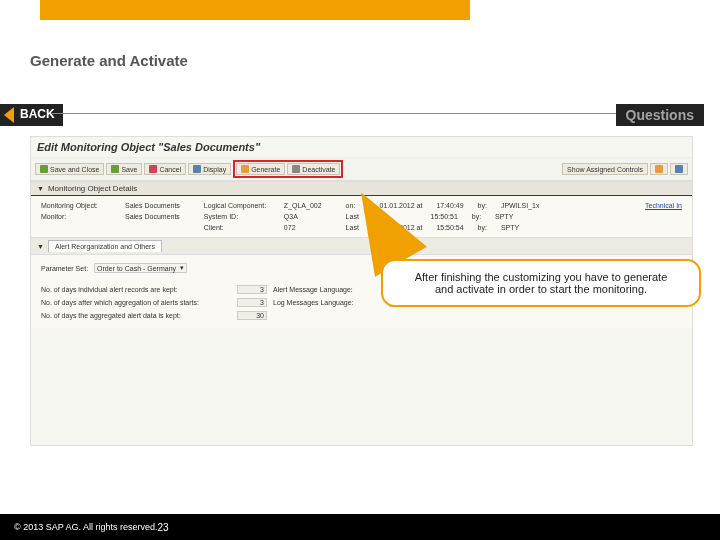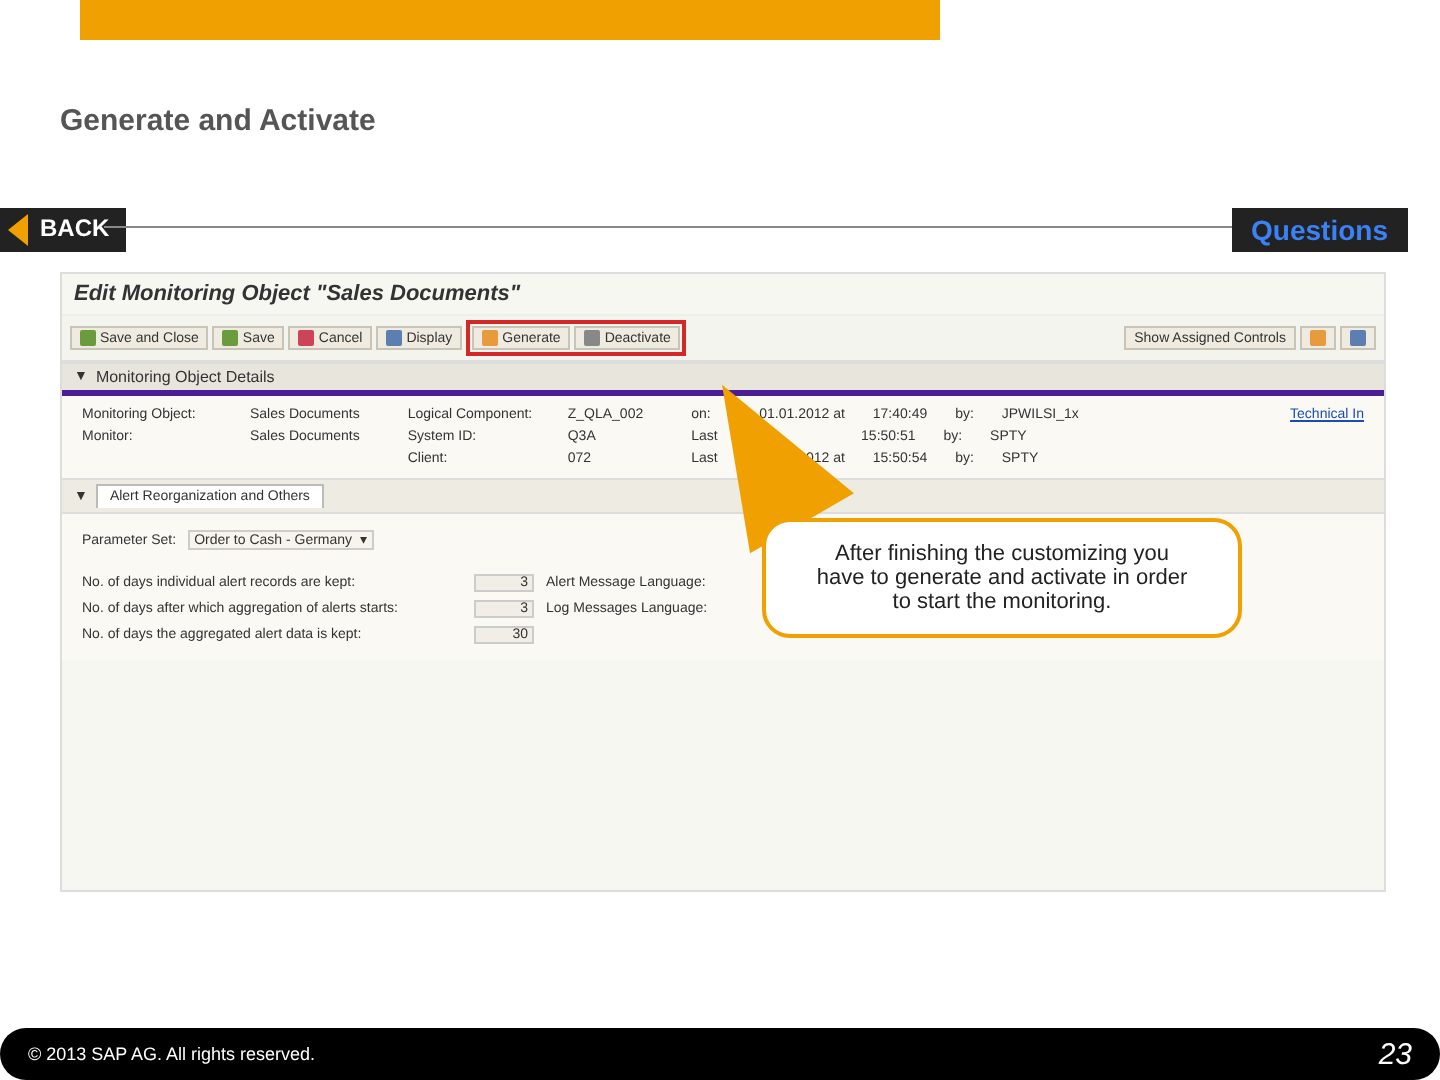--- a/index.html
+++ b/index.html
@@ -1,50 +1,50 @@
 <!DOCTYPE html>
 <html><head>
 <meta charset="utf-8">
 <style>
   * { box-sizing: border-box; margin: 0; padding: 0; }
   body { width: 720px; height: 540px; font-family: Arial, sans-serif; background: #fff; position: relative; overflow: hidden; }
   .top-bar { position: absolute; top: 0; left: 40px; width: 430px; height: 20px; background: #f0a000; }
   .slide-title { position: absolute; top: 52px; left: 30px; font-size: 15px; font-weight: bold; color: #555; }
   .back-btn { position: absolute; top: 104px; left: 0; background: #222; color: #fff; font-size: 12px; font-weight: bold; padding: 3px 8px 3px 4px; display: flex; align-items: flex-start; }
   .back-btn::before { content: ""; display: inline-block; border-top: 8px solid transparent; border-bottom: 8px solid transparent; border-right: 10px solid #f0a000; margin-right: 6px; }
-  .questions-btn { position: absolute; top: 104px; right: 16px; background: #222; color: #3b82f6; font-size: 14px; font-weight: bold; padding: 3px 10px; }
+  .questions-btn { position: absolute; top: 104px; right: 16px; background: #222; color: #a3a3a3; font-size: 14px; font-weight: bold; padding: 3px 10px; }
   .hr { position: absolute; top: 113px; left: 52px; right: 100px; height: 1px; background: #888; }
   .sap-window { position: absolute; top: 136px; left: 30px; width: 663px; height: 310px; border: 1px solid #ddd; background: #f7f7f2; font-size: 8px; color: #333; }
   .win-title { padding: 4px 6px; font-size: 11px; font-weight: bold; font-style: italic; background: #f7f7f2; border-bottom: 1px solid #eee; }
   .toolbar { display: flex; align-items: center; padding: 2px 4px; background: #f4f4ee; border-bottom: 1px solid #ddd; gap: 2px; }
   .tb-btn { display: inline-flex; align-items: center; background: #f0ebe0; border: 1px solid #c8c4b8; padding: 1px 4px; font-size: 7px; color: #333; gap: 2px; }
   .highlight-box { border: 2px solid #d32828; padding: 1px; display: inline-flex; gap: 2px; }
   .right-toolbar { margin-left: auto; display: flex; gap: 2px; }
-  .section-head { background: #e8e6dc; padding: 2px 6px; font-size: 8px; border-top: 1px solid #ddd; border-bottom: 3px solid #4c1d95; display: flex; align-items: center; gap: 4px; }
+  .section-head { background: #e8e6dc; padding: 2px 6px; font-size: 8px; border-top: 1px solid #ddd; border-bottom: 1px solid #4c1d95; display: flex; align-items: center; gap: 4px; }
   .chev { font-size: 7px; }
   .details { display: flex; padding: 6px 10px; gap: 24px; background: #faf9f4; font-size: 7px; }
   .det-col { display: flex; flex-direction: column; gap: 4px; }
   .det-row { display: flex; gap: 6px; }
   .lbl { min-width: 78px; white-space: nowrap; }
   .det-col2 .lbl { min-width: 74px; }
   .det-col3 .lbl { min-width: 28px; }
   .det-link { color: #1a4db3; text-decoration: underline; }
   .tab-row { display: flex; align-items: center; padding: 2px 6px; background: #eeece2; gap: 4px; border-top: 1px solid #ddd; border-bottom: 1px solid #ddd; }
   .tab-active { background: #fff; border: 1px solid #bbb; border-bottom: none; padding: 2px 6px; font-size: 7px; display: inline-block; }
   .params { padding: 6px 10px; background: #faf9f4; font-size: 7px; }
   .param-row { display: flex; align-items: center; gap: 6px; padding: 2px 0; }
   .param-lbl { width: 190px; white-space: nowrap; }
   .num-box { width: 30px; background: #f0eee6; border: 1px solid #ccc; padding: 0 2px; text-align: right; }
   .lang-lbl { width: 110px; }
   .lang-box { width: 50px; background: #f0eee6; border: 1px solid #ccc; padding: 0 2px; }
   .select-box { display: inline-flex; align-items: center; background: #f6f4ec; border: 1px solid #ccc; padding: 0 2px; font-size: 7px; gap: 4px; }
   .callout-arrow { position: absolute; width: 0; height: 0; border-left: 30px solid transparent; border-right: 30px solid transparent; border-bottom: 80px solid #f0a000; transform: rotate(-30deg); left: 320px; top: 50px; }
-  .callout-box { position: absolute; left: 350px; top: 122px; width: 240px; background: #fff; border: 2px solid #f0a000; border-radius: 14px; padding: 10px 22px; font-size: 11px; text-align: center; color: #222; z-index: 10; }
-  .footer { position: absolute; bottom: 0; left: 0; right: 0; height: 26px; background: #000; color: #fff; display: flex; align-items: center; justify-content: space-between; padding: 0 14px; font-size: 9px; border-radius: 13px; }
-  .pagenum { font-size: 15px; font-style: italic; }
+  .callout-box { position: absolute; left: 350px; top: 122px; width: 320px; background: #fff; border: 2px solid #f0a000; border-radius: 14px; padding: 10px 22px; font-size: 11px; text-align: center; color: #222; z-index: 10; }
+  .footer { position: absolute; bottom: 0; left: 0; right: 0; height: 26px; background: #000; color: #fff; display: flex; align-items: center; padding: 0 14px; font-size: 9px; }
+  .pagenum { font-size: 10px; }
   .i { display: inline-block; width: 8px; height: 8px; background: #888; border-radius: 1px; }
   .i.green { background: #6a9b3c; } .i.red { background: #c45; } .i.orange { background: #e89b3c; } .i.blue { background: #5a7fb0; }
 </style>
 </head>
 <body>
 
 <div class="top-bar"></div>
 <div class="slide-title">Generate and Activate</div>
 <div class="back-btn">
     <span>BACK</span>

